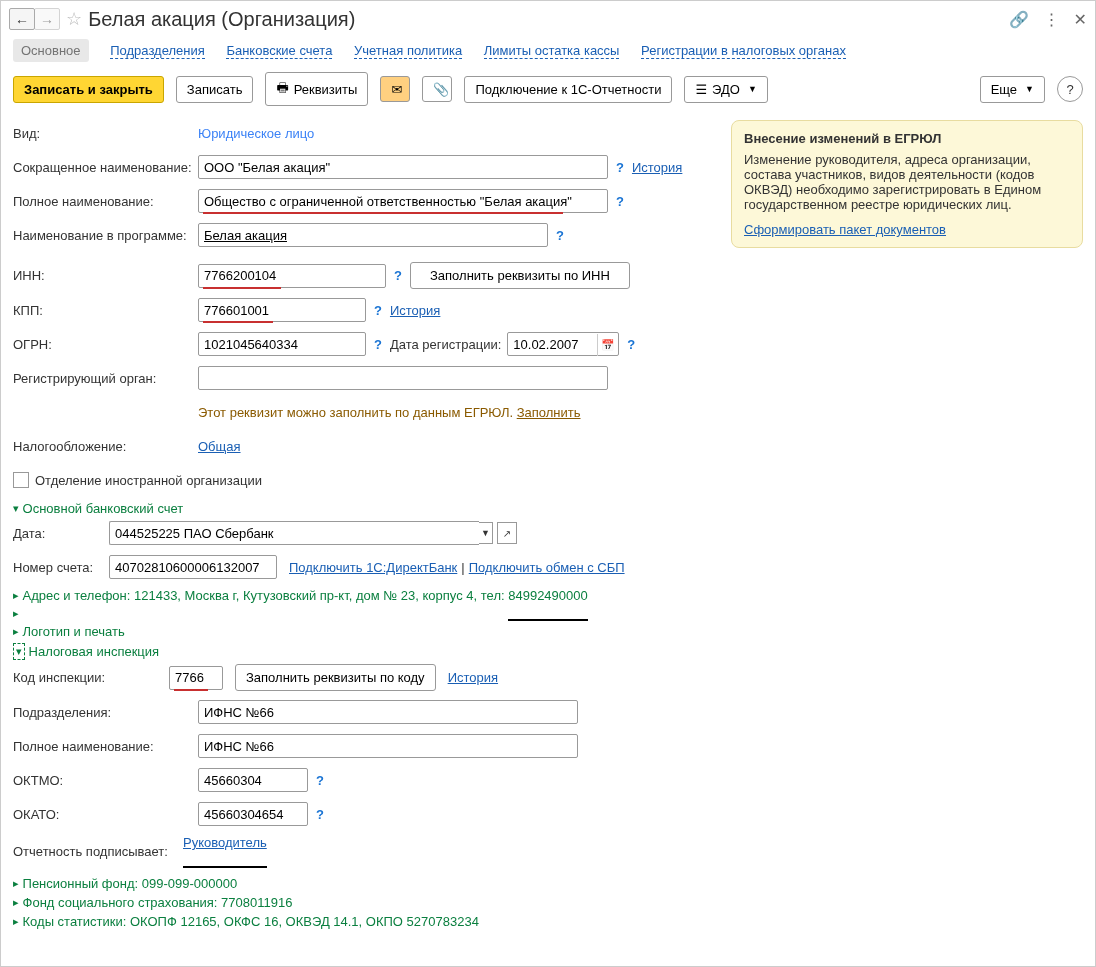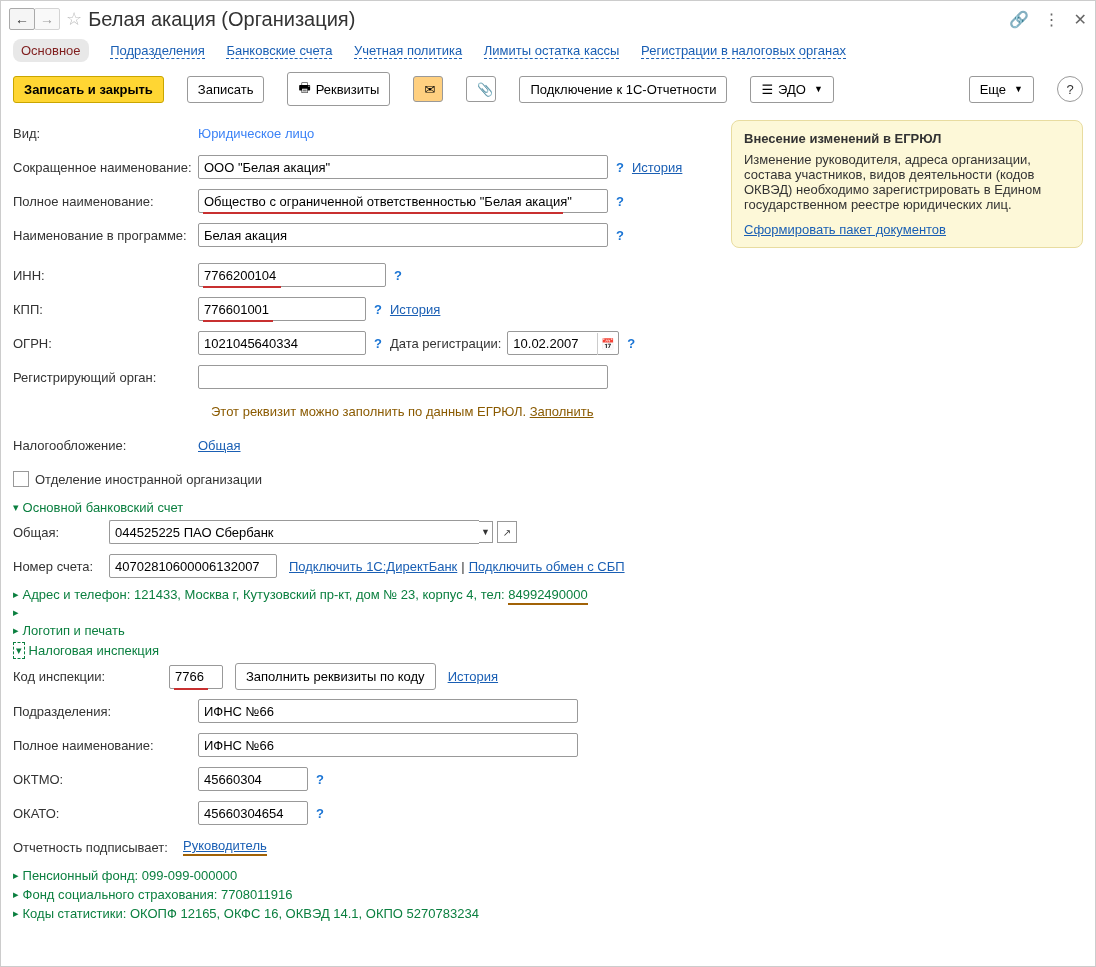--- a/index.html
+++ b/index.html
@@ -6,41 +6,41 @@
 body { margin: 0; font-family: Arial, sans-serif; font-size: 13px; color: #333; background: #fff; }
 .window { width: 1096px; height: 967px; border: 1px solid #ccc; position: relative; background:#fff;}
 .titlebar { display: flex; align-items: center; padding: 4px 8px; height: 36px; }
 .navbtn { width: 26px; height: 22px; border: 1px solid #aaa; background: #f5f5f5; display: inline-flex; align-items: center; justify-content: center; border-radius:2px; font-size:14px; cursor:pointer;}
 .star { font-size: 18px; color: #bbb; margin: 0 6px; }
 .title { font-size: 20px; color: #333; flex: 1; }
 .titleicons { display:flex; gap:14px; align-items:center; font-size:16px; color:#666; }
 .titleicons span{cursor:pointer;}
 .tabs { padding: 6px 12px; }
 .tabs a { margin-right: 18px; color: #1a5fb4; text-decoration: none; border-bottom: 1px dashed #1a5fb4; cursor:pointer;}
-.tabs a.active { background: #e8e8e8; color: #7f1d1d; border: none; padding: 4px 8px; border-radius:8px;}
-.toolbar { padding: 8px 12px; display: flex; gap: 23px; align-items: center; }
+.tabs a.active { background: #e8e8e8; color: #737373; border: none; padding: 4px 8px; border-radius:3px;}
+.toolbar { padding: 8px 12px; display: flex; gap: 12px; align-items: center; }
 .btn { border: 1px solid #999; background: #fff; padding: 5px 10px; border-radius: 3px; cursor:pointer; font-size:13px; display:inline-flex; align-items:center; gap:5px;}
 .btn.yellow { background: #ffd633; border-color: #c9a600; font-weight: bold; }
 .btn.more{margin-left:auto;}
 .help-round{width:26px;height:26px;border:1px solid #999;border-radius:50%;display:inline-flex;align-items:center;justify-content:center;cursor:pointer;}
 .content { padding: 6px 12px; display: flex; gap: 28px; align-items: center; }
 .leftcol { flex: 1; }
 .row { display: flex; align-items: center; margin-bottom: 8px; min-height:26px;}
 .lbl { width: 185px; }
 .lbl.s{width:96px;}
 input[type=text] { border: 1px solid #999; padding: 3px 5px; font-size: 13px; height:24px; border-radius:2px;}
 .q { color: #1a74d4; margin: 0 8px; cursor:help; font-weight:bold;}
 .link { color: #1a5fb4; text-decoration: underline; cursor:pointer;}
 .brown { color: #3b82f6; }
-.redund { border-bottom: 2px solid #a16207; padding-bottom:1px;}
+.redund { border-bottom: 2px solid #000000; padding-bottom:16px;}
 .infobox { width: 352px; background: #fdf8d8; border: 1px solid #e8dca0; padding: 10px 12px; border-radius:8px; align-self:flex-start;}
 .infobox .t { font-weight: bold; margin-bottom: 6px; }
 .exp { color: #0a7f3f; cursor:pointer; display:flex; align-items:center; gap:4px; margin:4px 0;}
 .exp .arr{color:#0a7f3f;font-size:11px;}
-.hint{color:#8a5a00;font-size:13px;margin-left:13px;}
+.hint{color:#8a5a00;font-size:13px;}
 .cb{width:16px;height:16px;border:1px solid #999;display:inline-block;margin-right:6px;vertical-align:middle;}
 .iconbtn{width:30px;height:26px;}
 .navbtn.dis{opacity:.5;}
 .dashbox{border:1px dashed #0a7f3f;padding:1px 2px;}
 .dd{width:14px;height:22px;border:1px solid #999;border-left:none;display:inline-flex;align-items:center;justify-content:center;font-size:9px;cursor:pointer;}
 .op{width:20px;height:22px;border:1px solid #999;margin-left:4px;display:inline-flex;align-items:center;justify-content:center;font-size:10px;cursor:pointer;}
 .cal{width:20px;height:22px;border-left:1px solid #ccc;display:inline-flex;align-items:center;justify-content:center;font-size:11px;cursor:pointer;margin-left:-22px;position:relative;}
 </style>
 </head>
 <body>
@@ -101,28 +101,29 @@
           <span class="q">?</span>
           <span class="link">История</span>
         </div>
       <div class="row">
           <span class="lbl">Полное наименование:</span>
           <span style="position:relative;display:inline-block;"><input type="text" style="width: 410px;" value="Общество с ограниченной ответственностью &quot;Белая акация&quot;"><span style="position:absolute;left:5px;bottom:-1px;width:360px;border-bottom:2px solid #c83030;"></span></span>
           <span class="q">?</span>
         </div>
       <div class="row">
           <span class="lbl">Наименование в программе:</span>
-          <input type="text" style="width: 410px;" value="Белая акация">
+          <input type="text" style="width: 350px; text-decoration: underline;" value="Белая акация">
           <span class="q">?</span>
         </div>
 
       <div class="row" style="margin-top:14px;">
           <span class="lbl">ИНН:</span>
           <span style="position:relative;display:inline-block;"><input type="text" style="width: 188px;" value="7766200104"><span style="position:absolute;left:5px;bottom:-1px;width:78px;border-bottom:2px solid #c83030;"></span></span>
           <span class="q">?</span>
+          <button class="btn" style="width:220px;justify-content:center;">Заполнить реквизиты по ИНН</button>
         </div>
       <div class="row">
           <span class="lbl">КПП:</span>
           <span style="position:relative;display:inline-block;"><input type="text" style="width: 168px;" value="776601001"><span style="position:absolute;left:5px;bottom:-1px;width:70px;border-bottom:2px solid #c83030;"></span></span>
           <span class="q">?</span>
           <span class="link">История</span>
         </div>
       <div class="row">
           <span class="lbl">ОГРН:</span>
           <input type="text" style="width: 168px;" value="1021045640334">
@@ -146,21 +147,21 @@
       <div class="row">
           <span class="cb"></span>
           <span>Отделение иностранной организации</span>
         </div>
 
       <div class="exp">
           <span class="arr">▾</span>
           <span>Основной банковский счет</span>
         </div>
       <div class="row">
-          <span class="lbl s">Общая:</span>
+          <span class="lbl s">Дата:</span>
           <input type="text" style="width: 370px; border-right: none; border-radius: 2px 0px 0px 2px;" value="044525225 ПАО Сбербанк">
           <span class="dd">▼</span>
           <span class="op">↗</span>
         </div>
       <div class="row">
           <span class="lbl s">Номер счета:</span>
           <input type="text" style="width: 168px;" value="40702810600006132007">
           <span style="width:12px;"></span>
           <span class="link">Подключить 1С:ДиректБанк</span>
           <span style="margin:0 4px;">|</span>

